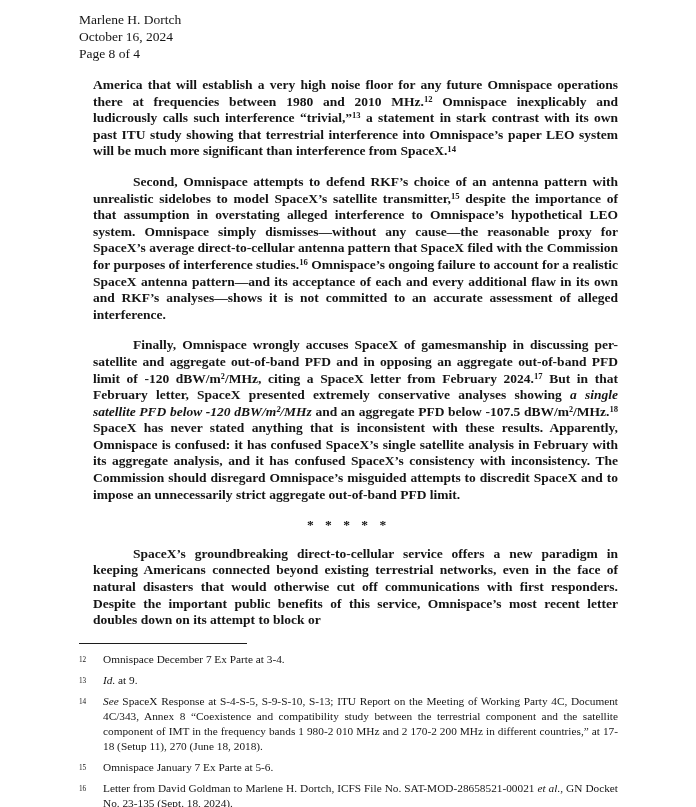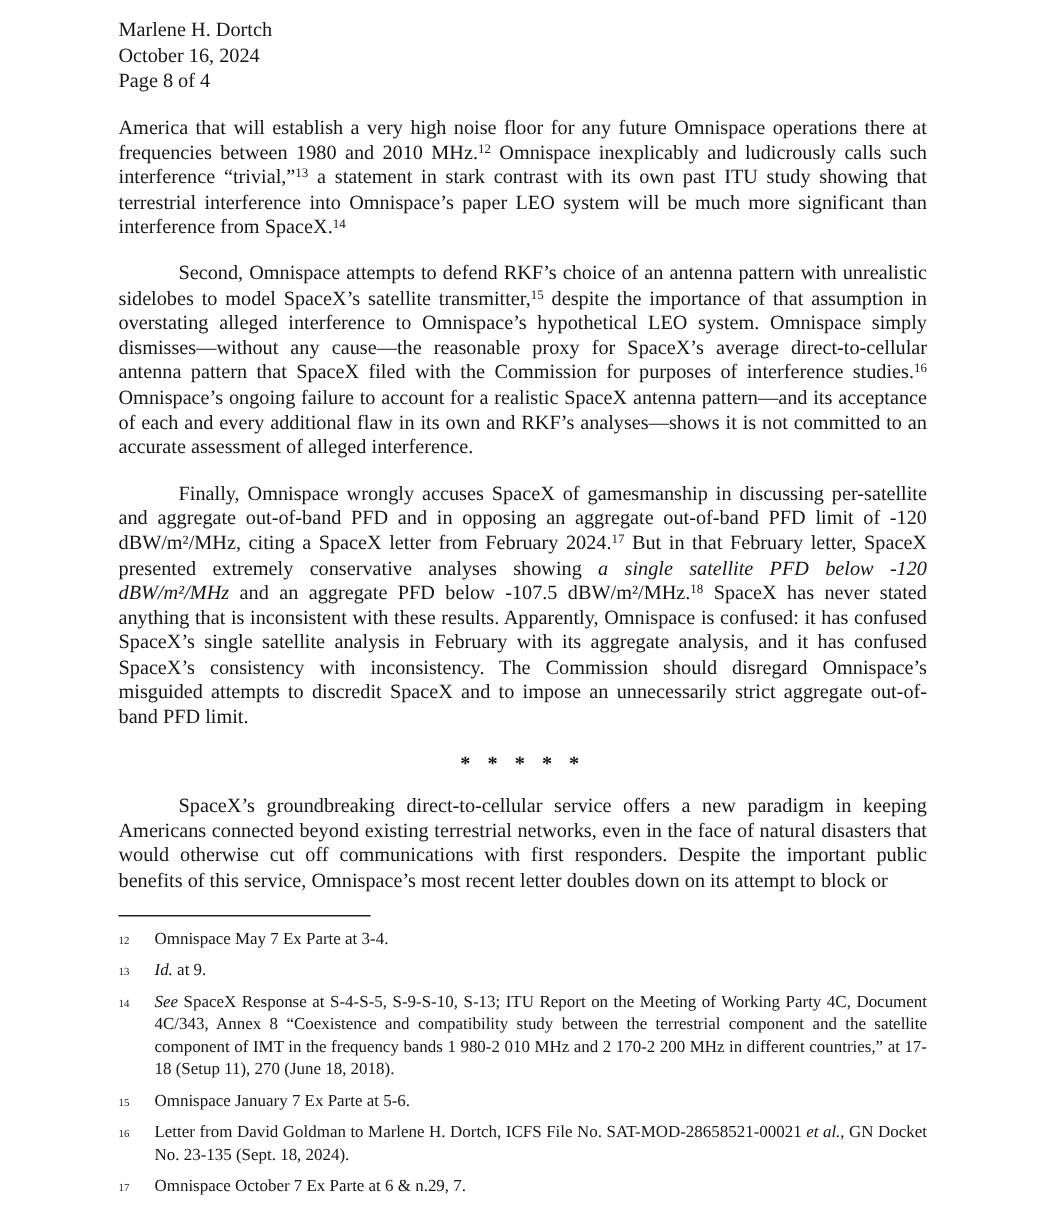--- a/index.html
+++ b/index.html
@@ -22,22 +22,23 @@
     font-size: 13.5px;
     line-height: 17px;
     margin-bottom: 15px;
   }
   .header div { white-space: nowrap; }
   .body-text {
     font-size: 13.5px;
     line-height: 16.6px;
   }
   .para {
-    margin: 0 0 14px 0;
+    margin: 0 0 14px 14px;
     text-align: justify;
+    font-weight: bold;
   }
   .para.indent { text-indent: 40px; }
   .para sup, .fn-text sup {
     font-size: 0.64em;
     line-height: 0;
     vertical-align: baseline;
     position: relative;
     top: -0.45em;
   }
   .star-separator {
@@ -90,21 +91,21 @@
     <p class="para indent"><span>Finally, Omnispace wrongly accuses SpaceX of gamesmanship in discussing per-satellite and aggregate out-of-band PFD and in opposing an aggregate out-of-band PFD limit of -120 dBW/m²/MHz, citing a SpaceX letter from February 2024.</span><sup>17</sup><span> But in that February letter, SpaceX presented extremely conservative analyses showing </span><em>a single satellite PFD below -120 dBW/m²/MHz</em><span> and an aggregate PFD below -107.5 dBW/m²/MHz.</span><sup>18</sup><span> SpaceX has never stated anything that is inconsistent with these results.  Apparently, Omnispace is confused: it has confused SpaceX’s single satellite analysis in February with its aggregate analysis, and it has confused SpaceX’s consistency with inconsistency.  The Commission should disregard Omnispace’s misguided attempts to discredit SpaceX and to impose an unnecessarily strict aggregate out-of-band PFD limit.</span></p>
     <div class="star-separator">* * * * *</div>
     <p class="para indent"><span>SpaceX’s groundbreaking direct-to-cellular service offers a new paradigm in keeping Americans connected beyond existing terrestrial networks, even in the face of natural disasters that would otherwise cut off communications with first responders.  Despite the important public benefits of this service, Omnispace’s most recent letter doubles down on its attempt to block or</span></p>
   </div>
 
   <hr class="footnote-rule">
 
   <div class="footnotes">
     <div class="fn">
       <span class="fn-num">12</span>
-      <span class="fn-text"><span>Omnispace May 7 Ex Parte at 3-4.</span></span>
+      <span class="fn-text"><span>Omnispace December 7 Ex Parte at 3-4.</span></span>
     </div>
     <div class="fn">
       <span class="fn-num">13</span>
       <span class="fn-text"><em>Id.</em><span> at 9.</span></span>
     </div>
     <div class="fn">
       <span class="fn-num">14</span>
       <span class="fn-text"><em>See</em><span> SpaceX Response at S-4-S-5, S-9-S-10, S-13; ITU Report on the Meeting of Working Party 4C, Document 4C/343, Annex 8 “Coexistence and compatibility study between the terrestrial component and the satellite component of IMT in the frequency bands 1 980-2 010 MHz and 2 170-2 200 MHz in different countries,” at 17-18 (Setup 11), 270 (June 18, 2018).</span></span>
     </div>
     <div class="fn">

